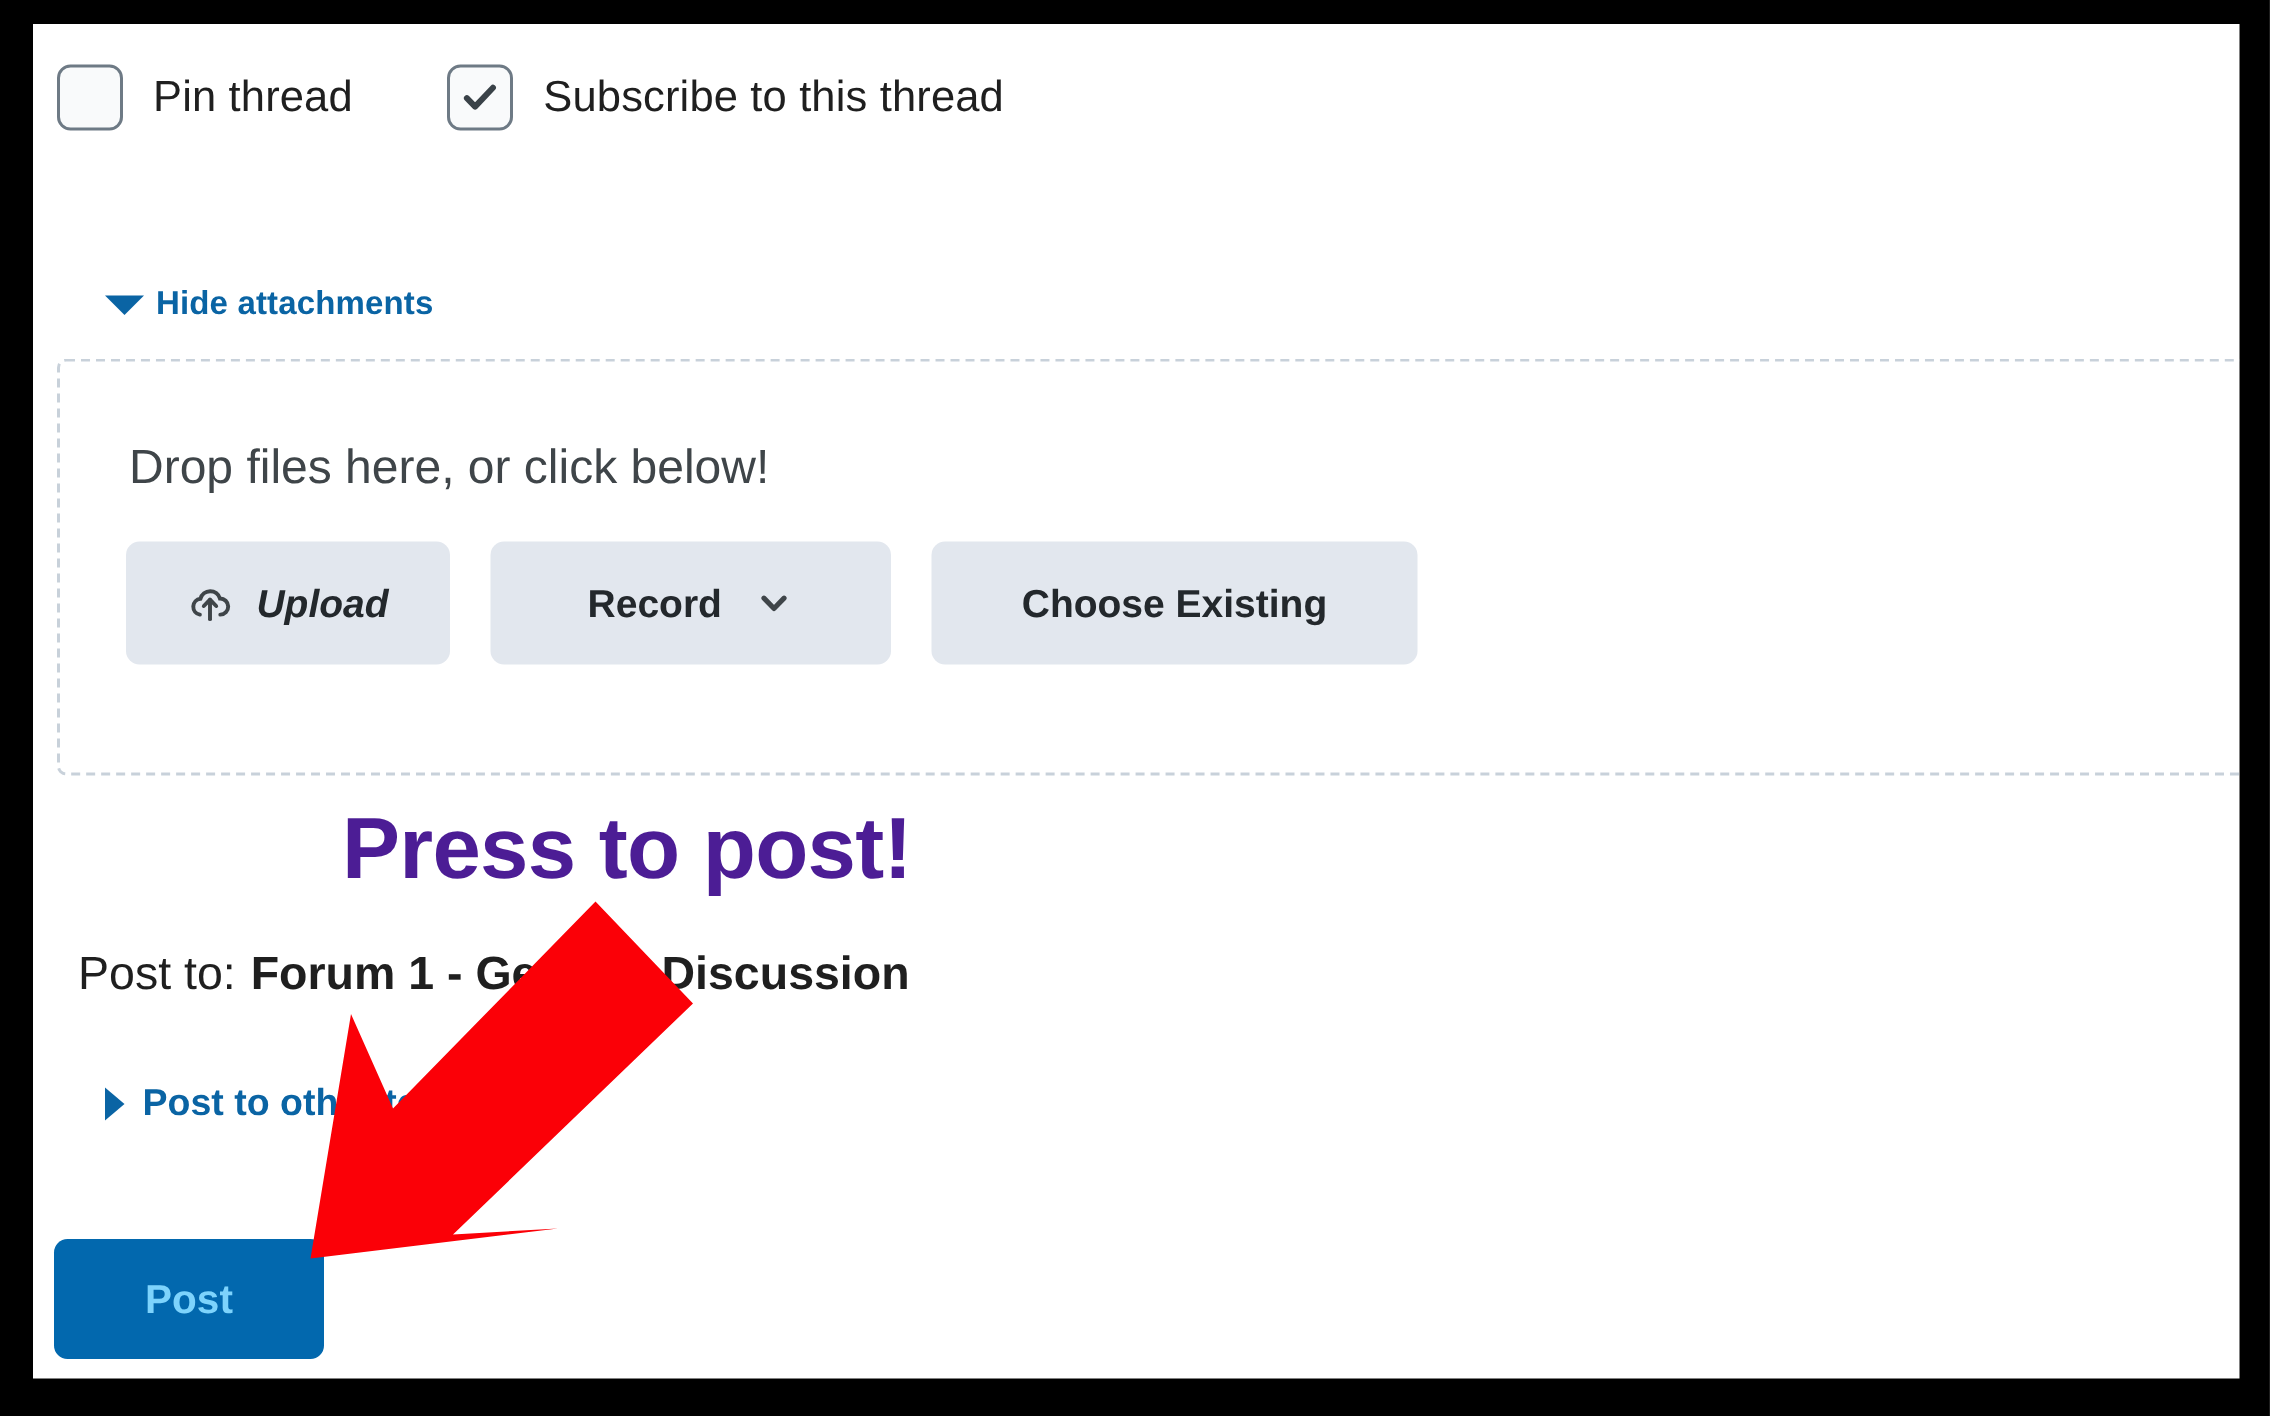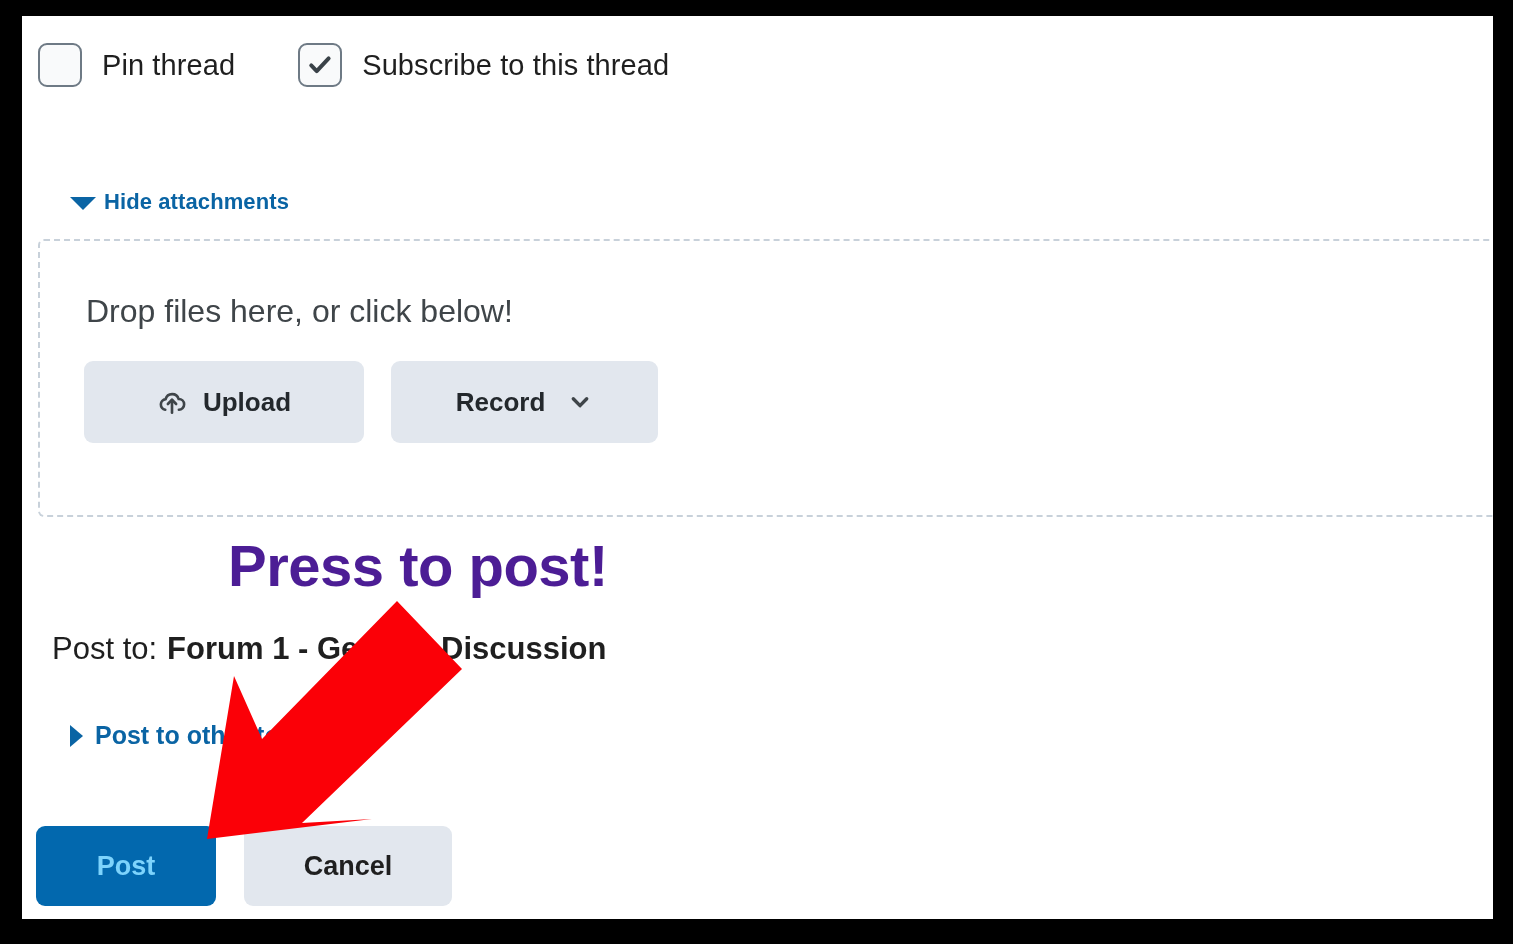--- a/index.html
+++ b/index.html
@@ -128,21 +128,21 @@
     justify-content: center;
     font-family: "Liberation Sans", sans-serif;
     font-size: 26px;
     font-weight: bold;
     color: #23282c;
     cursor: pointer;
     padding: 0 34px;
     box-sizing: border-box;
   }
   .att-btn + .att-btn { margin-left: 27px; }
-  #btn-upload { width: 280px; }
+  #btn-upload { width: 216px; font-style: italic; }
   #btn-record { width: 267px; }
   #btn-choose { width: 324px; }
 
   .upload-icon { margin-right: 16px; display: flex; align-items: center; }
   .chev { margin-left: 22px; display: flex; align-items: center; }
 
   
   .post-to {
     position: absolute;
     left: 30px;
@@ -274,36 +274,38 @@
 
         <button class="att-btn" id="btn-record">
           <span>Record</span>
           <span class="chev">
             <svg width="26" height="26" viewBox="0 0 24 24">
               <path d="M5.8 9 L12 15.4 L18.2 9" fill="none" stroke="#3f4549" stroke-width="3.1" stroke-linecap="round" stroke-linejoin="round"></path>
             </svg>
           </span>
         </button>
 
+        <button class="att-btn" id="btn-choose">
+          <span>Choose Existing</span>
+        </button>
 
       </div>
     </div>
 
     <div class="post-to">
       <span>Post to:</span><span class="forum-name">Forum 1 - General Discussion</span>
     </div>
 
     <div class="other-topics">
       <span class="tri-right"></span>
       <span class="other-topics-label">Post to other topics</span>
     </div>
 
     <div class="actions">
       <button class="act-btn" id="btn-post">Post</button>
-      <button class="act-btn" id="btn-cancel">Cancel</button>
     </div>
 
     <div id="annotation">
       <div class="ann-text">Press to post!</div>
       <svg id="ann-arrow" width="300" height="250" viewBox="0 0 300 250">
         <polygon points="205,10 270,78 110,232 180,228 15,248 42,85 70,148" fill="#fb0007"></polygon>
       </svg>
     </div>
 
   </div>

